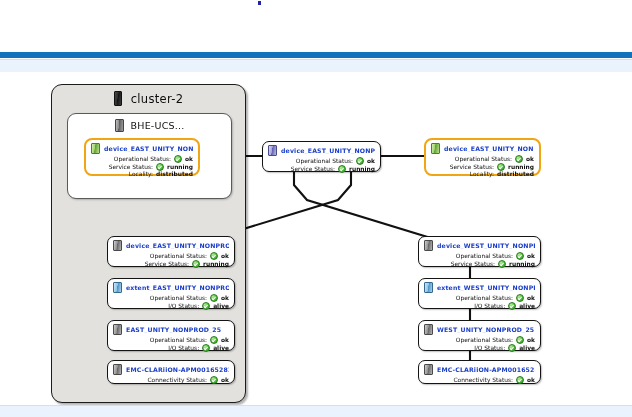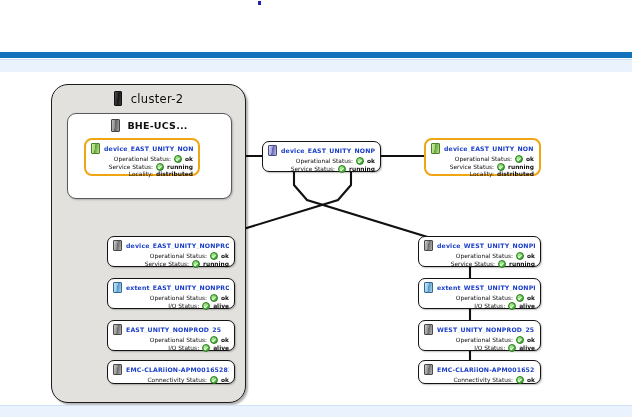--- a/index.html
+++ b/index.html
@@ -20,21 +20,21 @@
   .bottom-band{position:absolute;left:0;top:405px;width:632px;height:12px;background:#eaf3fd;
                border-top:1px solid #cfe2f5;}
 
   
   .canvas{position:absolute;left:0;top:72px;width:632px;height:333px;background:#ffffff;overflow:hidden;}
   .edges{position:absolute;left:0;top:0;width:632px;height:333px;}
 
   
   .cluster{
     position:absolute;background:#e3e1dd;
-    border:1.6px solid #1c1c1c;border-radius:17px;
+    border:1.6px solid #1c1c1c;border-radius:11px;
     box-shadow:2px 2px 2px rgba(0,0,0,.30);
   }
   .cluster-hd{
     position:absolute;left:0;top:6px;width:100%;
     display:flex;align-items:center;justify-content:center;gap:9px;
     font-size:11.5px;color:#0d0d0d;letter-spacing:.3px;
   }
   .rack-ico{
     width:6px;height:13px;border:1px solid #111;border-radius:1px;
     background:linear-gradient(100deg,#4b4b4b 0%,#2a2a2a 45%,#121212 46%,#3d3d3d 100%);
@@ -43,21 +43,21 @@
 
   
   .ucs{
     position:absolute;background:#ffffff;
     border:1.5px solid #5a5a5a;border-radius:9px;
     box-shadow:1px 1px 2px rgba(0,0,0,.22);
   }
   .ucs-hd{
     position:absolute;left:0;top:5px;width:100%;
     display:flex;align-items:center;justify-content:center;gap:7px;
-    font-size:9.5px;font-weight:bold;color:#111;letter-spacing:.2px;
+    font-size:9.5px;font-weight:normal;color:#111;letter-spacing:.2px;
   }
   .ucs-ico{
     width:7px;height:11px;flex:0 0 auto;border:1px solid #444;border-radius:1px;
     background:linear-gradient(95deg,#bdbdbd 0%,#8e8e8e 40%,#5d5d5d 42%,#9e9e9e 100%);
   }
 
   
   .node{
     position:absolute;background:#ffffff;
     border:1.4px solid #141414;border-radius:7px;

